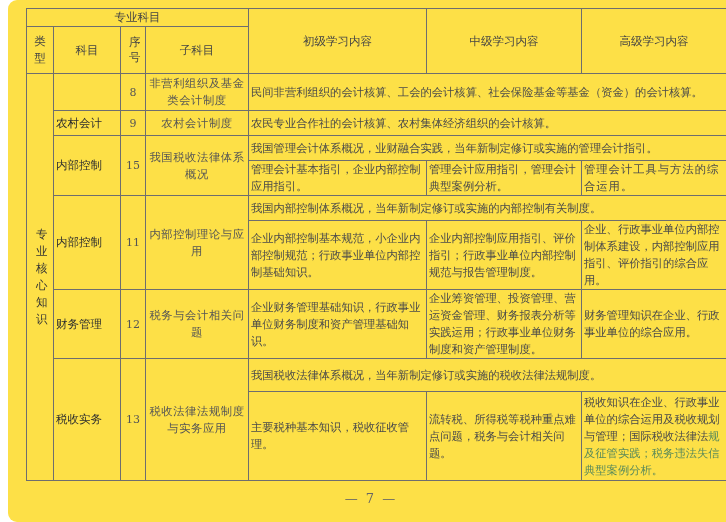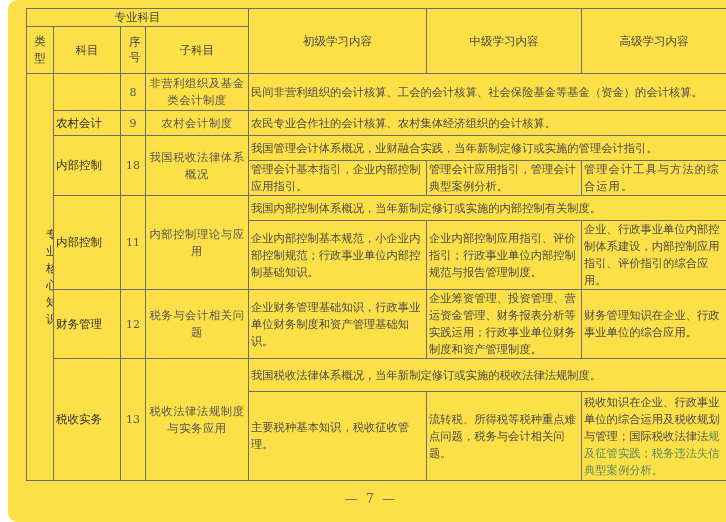--- a/index.html
+++ b/index.html
@@ -112,37 +112,37 @@
       <th rowspan="2" class="hdr">高级学习内容</th>
     </tr>
     <tr style="height:34px">
       <th class="hdr">类型</th>
       <th class="hdr">科目</th>
       <th class="hdr" style="line-height:15px;padding:8px">序号</th>
       <th class="hdr">子科目</th>
     </tr>
 
     <tr style="height:37px">
-      <td rowspan="10" class="type-cell" style="padding:0 19px">专业核心知识</td>
+      <td rowspan="10" class="type-cell" style="padding:0 9px">专业核心知识</td>
       <td class="bold-subject"></td>
       <td class="num">8</td>
       <td class="sub">非营利组织及基金类会计制度</td>
       <td colspan="3" class="txt">民间非营利组织的会计核算、工会的会计核算、社会保险基金等基金（资金）的会计核算。</td>
     </tr>
 
     <tr style="height:25px">
       <td class="bold-subject">农村会计</td>
       <td class="num">9</td>
       <td class="sub">农村会计制度</td>
       <td colspan="3" class="txt">农民专业合作社的会计核算、农村集体经济组织的会计核算。</td>
     </tr>
 
     <tr style="height:25px">
       <td rowspan="2" class="bold-subject">内部控制</td>
-      <td rowspan="2" class="num">18</td>
+      <td rowspan="2" class="num">15</td>
       <td rowspan="2" class="sub">我国税收法律体系概况</td>
       <td colspan="3" class="txt">我国管理会计体系概况，业财融合实践，当年新制定修订或实施的管理会计指引。</td>
     </tr>
     <tr style="height:28px">
       <td class="txt">管理会计基本指引，企业内部控制应用指引。</td>
       <td class="txt">管理会计应用指引，管理会计典型案例分析。</td>
       <td class="txt" style="letter-spacing:1px">管理会计工具与方法的综合运用。</td>
     </tr>
 
     <tr style="height:25px">

